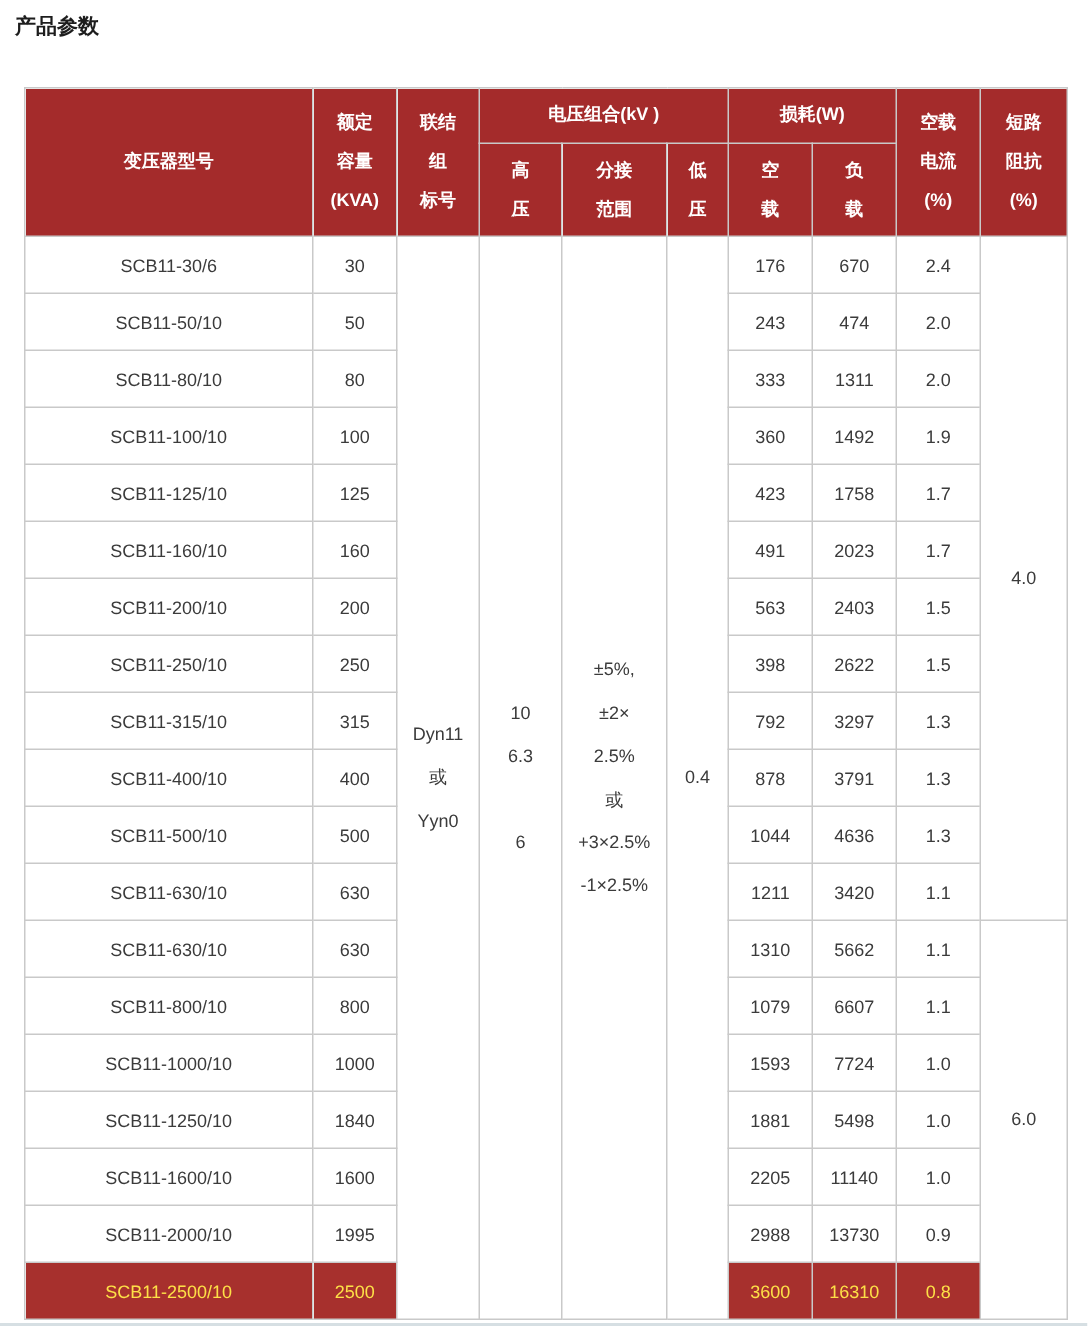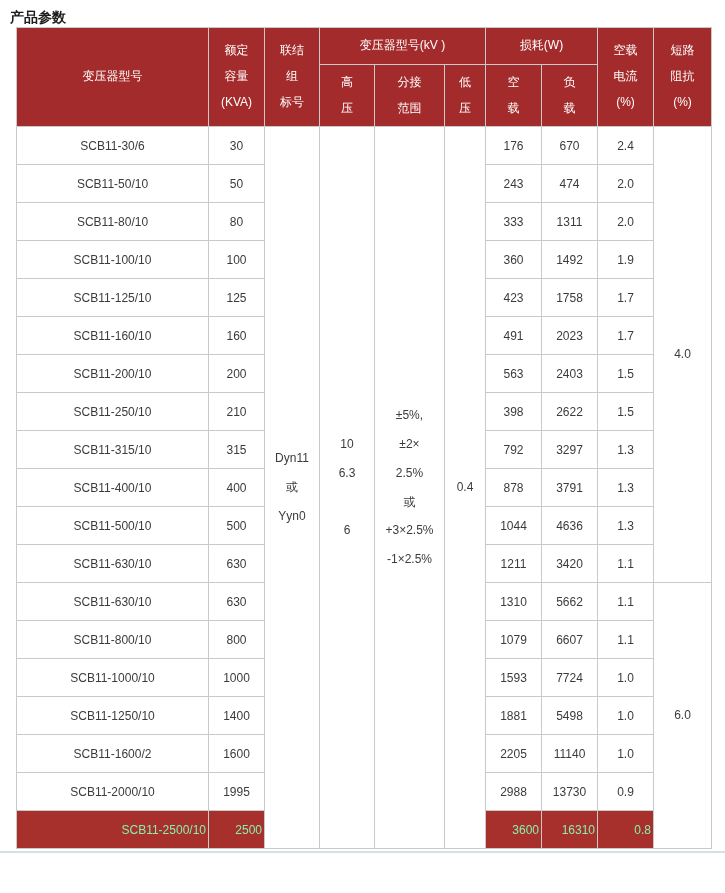--- a/index.html
+++ b/index.html
@@ -12,60 +12,59 @@
   }
   *{box-sizing:border-box;}
   html,body{margin:0;padding:0;}
   body{
     width:725px;height:893px;background:#ffffff;
     font-family:"Liberation Sans","DejaVu Sans",sans-serif;
     color:var(--text);
   }
   .page-title{
     font-size:14px;font-weight:bold;color:var(--title-color);
-    margin:9px 0 0 10px;
+    margin:9px 0 31px 10px;
   }
   table.params{
     border-collapse:collapse;table-layout:fixed;
     margin-left:16px;width:694px;
   }
   table.params th,
   table.params td{
     border:1px solid var(--border);
     text-align:center;
     font-size:12px;
     padding:0 2px;
     overflow:hidden;
   }
   thead th{
     background:var(--header-bg);
     color:#ffffff;
-    font-weight:normal;
+    font-weight:bold;
     white-space:pre-line;
     line-height:2.15;
     vertical-align:middle;
   }
   thead tr.group-row{height:37px;}
   thead tr.sub-row{height:62px;}
   tbody td{
     height:38px;
     vertical-align:middle;
     padding-bottom:6px;
     background:#ffffff;
   }
   tbody td.merged{
     white-space:pre-line;
     line-height:2.4;
     padding-bottom:0;
     vertical-align:middle;
   }
   tbody tr.highlight td.hl{
     background:var(--highlight-bg);
-    color:#86efac;
-    text-align:right;
+    color:#fde047;
   }
   .bottom-divider{
     width:725px;height:2px;background:var(--divider);
     margin-top:2px;
   }
 </style>
 </head>
 <body>
 
 <div class="page-title">产品参数</div>
@@ -85,21 +84,21 @@
   </colgroup>
   <thead>
     <tr class="group-row">
       <th rowspan="2">变压器型号</th>
       <th rowspan="2">额定
 容量
 (KVA)</th>
       <th rowspan="2">联结
 组
 标号</th>
-      <th colspan="3">变压器型号(kV )</th>
+      <th colspan="3">电压组合(kV )</th>
       <th colspan="2">损耗(W)</th>
       <th rowspan="2">空载
 电流
 (%)</th>
       <th rowspan="2">短路
 阻抗
 (%)</th>
     </tr>
     <tr class="sub-row">
       <th>高
@@ -174,21 +173,21 @@
     </tr>
     <tr>
       <td>SCB11-200/10</td>
       <td>200</td>
       <td>563</td>
       <td>2403</td>
       <td>1.5</td>
     </tr>
     <tr>
       <td>SCB11-250/10</td>
-      <td>210</td>
+      <td>250</td>
       <td>398</td>
       <td>2622</td>
       <td>1.5</td>
     </tr>
     <tr>
       <td>SCB11-315/10</td>
       <td>315</td>
       <td>792</td>
       <td>3297</td>
       <td>1.3</td>
@@ -231,27 +230,27 @@
     </tr>
     <tr>
       <td>SCB11-1000/10</td>
       <td>1000</td>
       <td>1593</td>
       <td>7724</td>
       <td>1.0</td>
     </tr>
     <tr>
       <td>SCB11-1250/10</td>
-      <td>1400</td>
+      <td>1840</td>
       <td>1881</td>
       <td>5498</td>
       <td>1.0</td>
     </tr>
     <tr>
-      <td>SCB11-1600/2</td>
+      <td>SCB11-1600/10</td>
       <td>1600</td>
       <td>2205</td>
       <td>11140</td>
       <td>1.0</td>
     </tr>
     <tr>
       <td>SCB11-2000/10</td>
       <td>1995</td>
       <td>2988</td>
       <td>13730</td>

